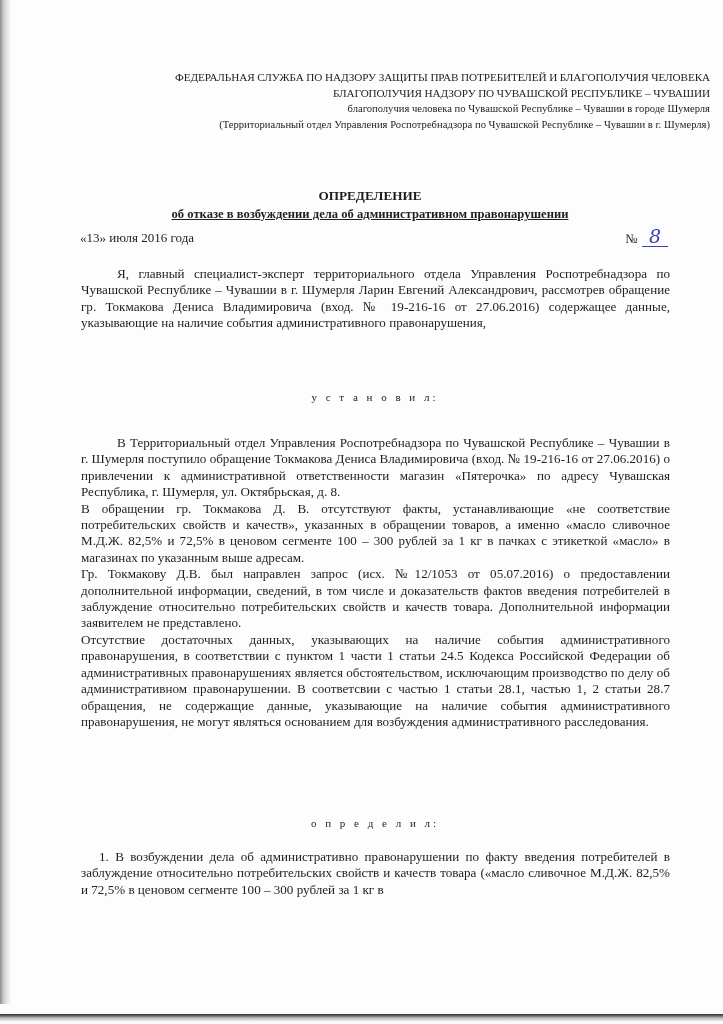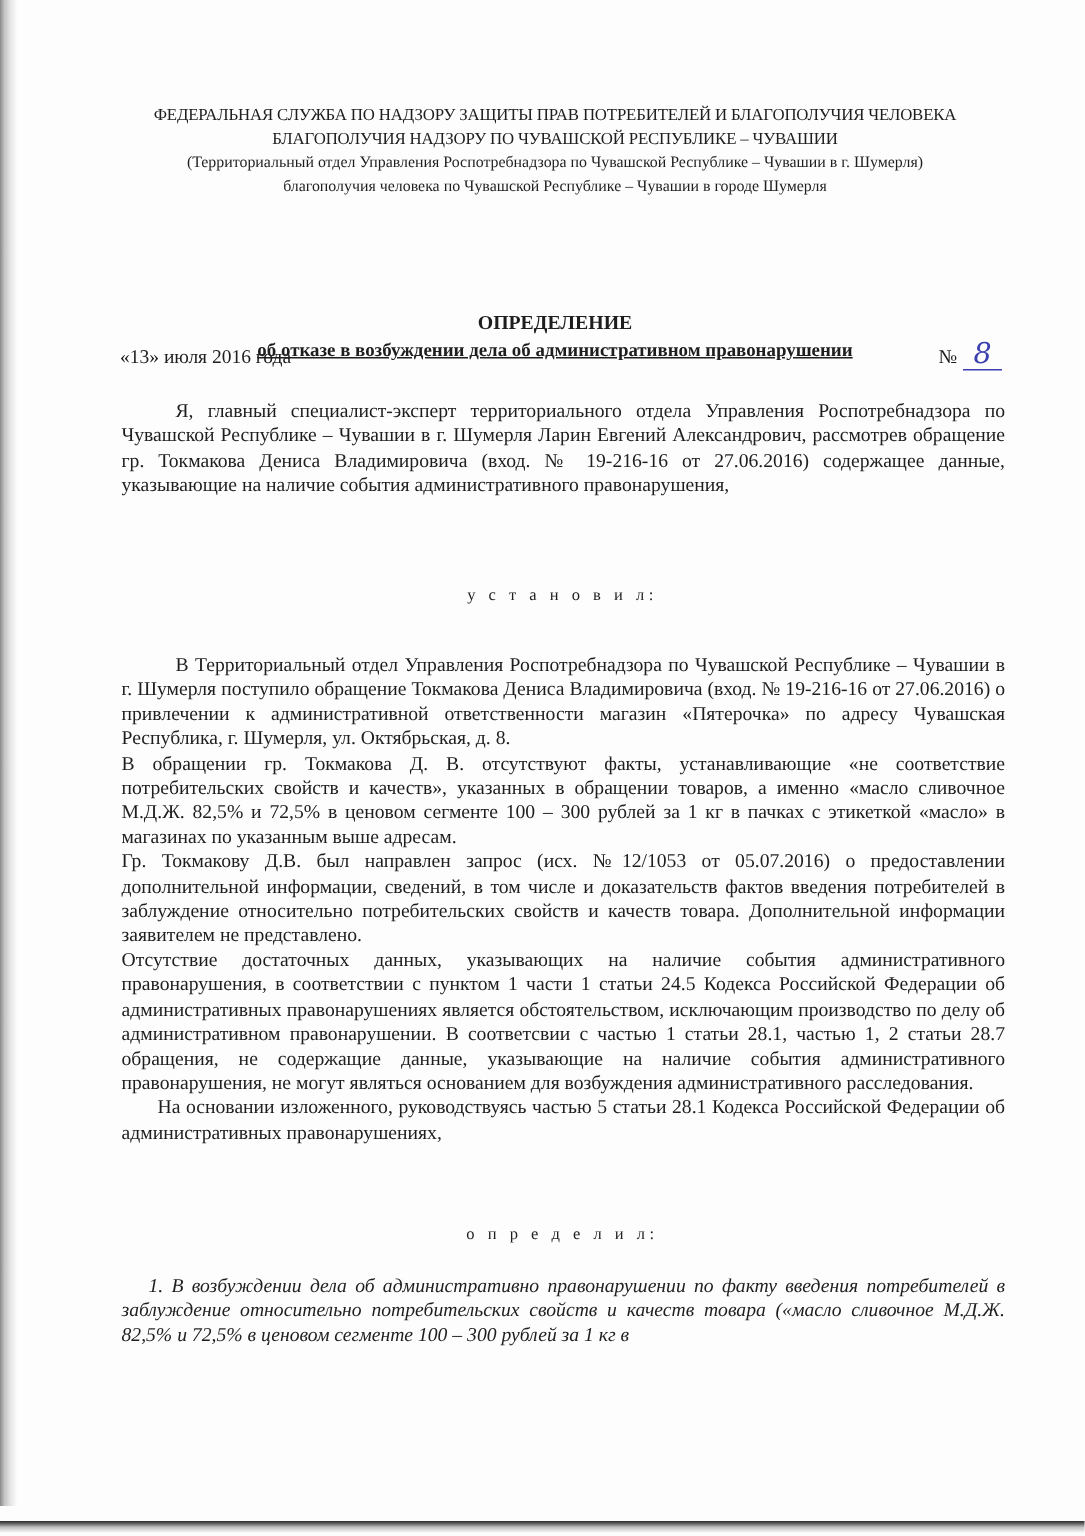--- a/index.html
+++ b/index.html
@@ -10,24 +10,24 @@
     color: #1e1e1e;
   }
   .scan-edge-left {
     position: absolute; left: 0; top: 0; width: 11px; height: 1004px;
     background: linear-gradient(to right, #8a8a8a 0, #c4c4c4 3px, #e6e6e6 7px, #fafafa 11px);
   }
   .scan-edge-bottom {
     position: absolute; left: 0; top: 1014px; width: 723px; height: 10px;
     background: linear-gradient(to bottom, #2a2a2a 0, #6c6c6c 2px, #bdbdbd 4px, #fcfcfc 8px);
   }
-  .header { position: absolute; top: 69px; left: 30px; width: 680px; text-align: center; }
+  .header { position: absolute; top: 69px; left: 30px; width: 680px; text-align: right; }
   .header .org { font-size: 11.2px; line-height: 16px; letter-spacing: -0.1px; white-space: nowrap; }
   .header .sub { font-size: 10.6px; line-height: 16px; white-space: nowrap; }
-  .title-block { position: absolute; top: 187px; left: 30px; width: 680px; text-align: center; font-weight: bold; margin-top: 19px; }
+  .title-block { position: absolute; top: 187px; left: 30px; width: 680px; text-align: center; font-weight: bold; }
   .title-block .t1 { font-size: 13.2px; line-height: 18px; }
   .title-block .t2 { font-size: 12.6px; line-height: 18px; text-decoration: underline; }
   .date-row { position: absolute; top: 230px; left: 80px; width: 590px; height: 20px; font-size: 13px; }
   .date-row .date { position: absolute; left: 0; top: 0; }
   .date-row .num-wrap { position: absolute; right: 2px; top: -4px; white-space: nowrap; }
   .date-row .num-sign { font-size: 13px; }
   .date-row .num {
     display: inline-block; min-width: 26px; margin-left: 4px; text-align: center;
     font-family: "DejaVu Serif", serif; font-style: italic; font-size: 19px;
     color: #3b3fb0; border-bottom: 1px solid #3b3fb0; line-height: 20px;
@@ -44,22 +44,22 @@
 </style>
 </head>
 <body>
 
 <div class="scan-edge-left"></div>
 <div class="scan-edge-bottom"></div>
 
 <div class="header">
   <div class="org">ФЕДЕРАЛЬНАЯ СЛУЖБА ПО НАДЗОРУ ЗАЩИТЫ ПРАВ ПОТРЕБИТЕЛЕЙ И БЛАГОПОЛУЧИЯ ЧЕЛОВЕКА</div>
   <div class="org">БЛАГОПОЛУЧИЯ НАДЗОРУ ПО ЧУВАШСКОЙ РЕСПУБЛИКЕ – ЧУВАШИИ</div>
+  <div class="sub">благополучия человека по Чувашской Республике – Чувашии в городе Шумерля</div>
   <div class="sub">(Территориальный отдел Управления Роспотребнадзора по Чувашской Республике – Чувашии  в г. Шумерля)</div>
-  <div class="sub">благополучия человека по Чувашской Республике – Чувашии в городе Шумерля</div>
 </div>
 
 <div class="title-block">
   <div class="t1">ОПРЕДЕЛЕНИЕ</div>
   <div class="t2">об отказе в возбуждении дела об административном правонарушении</div>
 </div>
 
 <div class="date-row">
   <span class="date">«13» июля 2016 года</span>
   <span class="num-wrap">
@@ -71,20 +71,19 @@
   <p class="indent1">Я, главный специалист-эксперт территориального отдела Управления Роспотребнадзора по Чувашской Республике – Чувашии в г. Шумерля Ларин Евгений Александрович, рассмотрев обращение гр. Токмакова Дениса Владимировича (вход. № 19-216-16 от 27.06.2016) содержащее данные, указывающие на наличие события административного правонарушения,</p>
 </div>
 
 <div class="spaced" style="top:391px;">у с т а н о в и л:</div>
 
 <div class="body-text" style="top:435px;">
   <p class="indent1">В Территориальный отдел Управления Роспотребнадзора по Чувашской Республике – Чувашии в г. Шумерля поступило обращение  Токмакова Дениса Владимировича (вход. № 19-216-16 от 27.06.2016) о привлечении к административной ответственности магазин «Пятерочка» по адресу Чувашская Республика, г. Шумерля, ул. Октябрьская, д. 8.</p>
   <p>В обращении гр. Токмакова Д. В. отсутствуют факты, устанавливающие «не соответствие потребительских свойств и качеств», указанных в обращении товаров, а именно «масло сливочное М.Д.Ж. 82,5% и 72,5% в ценовом сегменте 100 – 300 рублей за 1 кг в пачках с этикеткой «масло» в магазинах по указанным выше адресам.</p>
   <p>Гр. Токмакову Д.В. был направлен запрос (исх. №12/1053 от 05.07.2016) о предоставлении дополнительной информации, сведений, в том числе и доказательств фактов введения потребителей в заблуждение относительно потребительских свойств и качеств товара. Дополнительной информации заявителем не представлено.</p>
   <p>Отсутствие достаточных данных, указывающих на наличие события административного правонарушения, в соответствии с пунктом 1 части 1 статьи 24.5  Кодекса Российской Федерации об административных правонарушениях является обстоятельством, исключающим производство по делу об административном правонарушении. В соответсвии с частью 1 статьи 28.1, частью 1, 2 статьи 28.7 обращения, не содержащие данные, указывающие на наличие события административного правонарушения, не могут являться основанием для возбуждения административного расследования.</p>
-  <p class="indent2">На основании изложенного, руководствуясь частью 5 статьи 28.1 Кодекса Российской Федерации об административных правонарушениях,</p>
 </div>
 
 <div class="spaced" style="top:817px;">о п р е д е л и л:</div>
 
-<div class="body-text" style="top:849px;font-style:italic;">
+<div class="body-text" style="top:849px;">
   <p class="indent4">1. В возбуждении дела об административно правонарушении по факту введения потребителей в заблуждение относительно потребительских свойств и качеств товара («масло сливочное М.Д.Ж. 82,5% и 72,5% в ценовом сегменте 100 – 300 рублей за 1 кг в</p>
 </div>
 
 </body></html>

